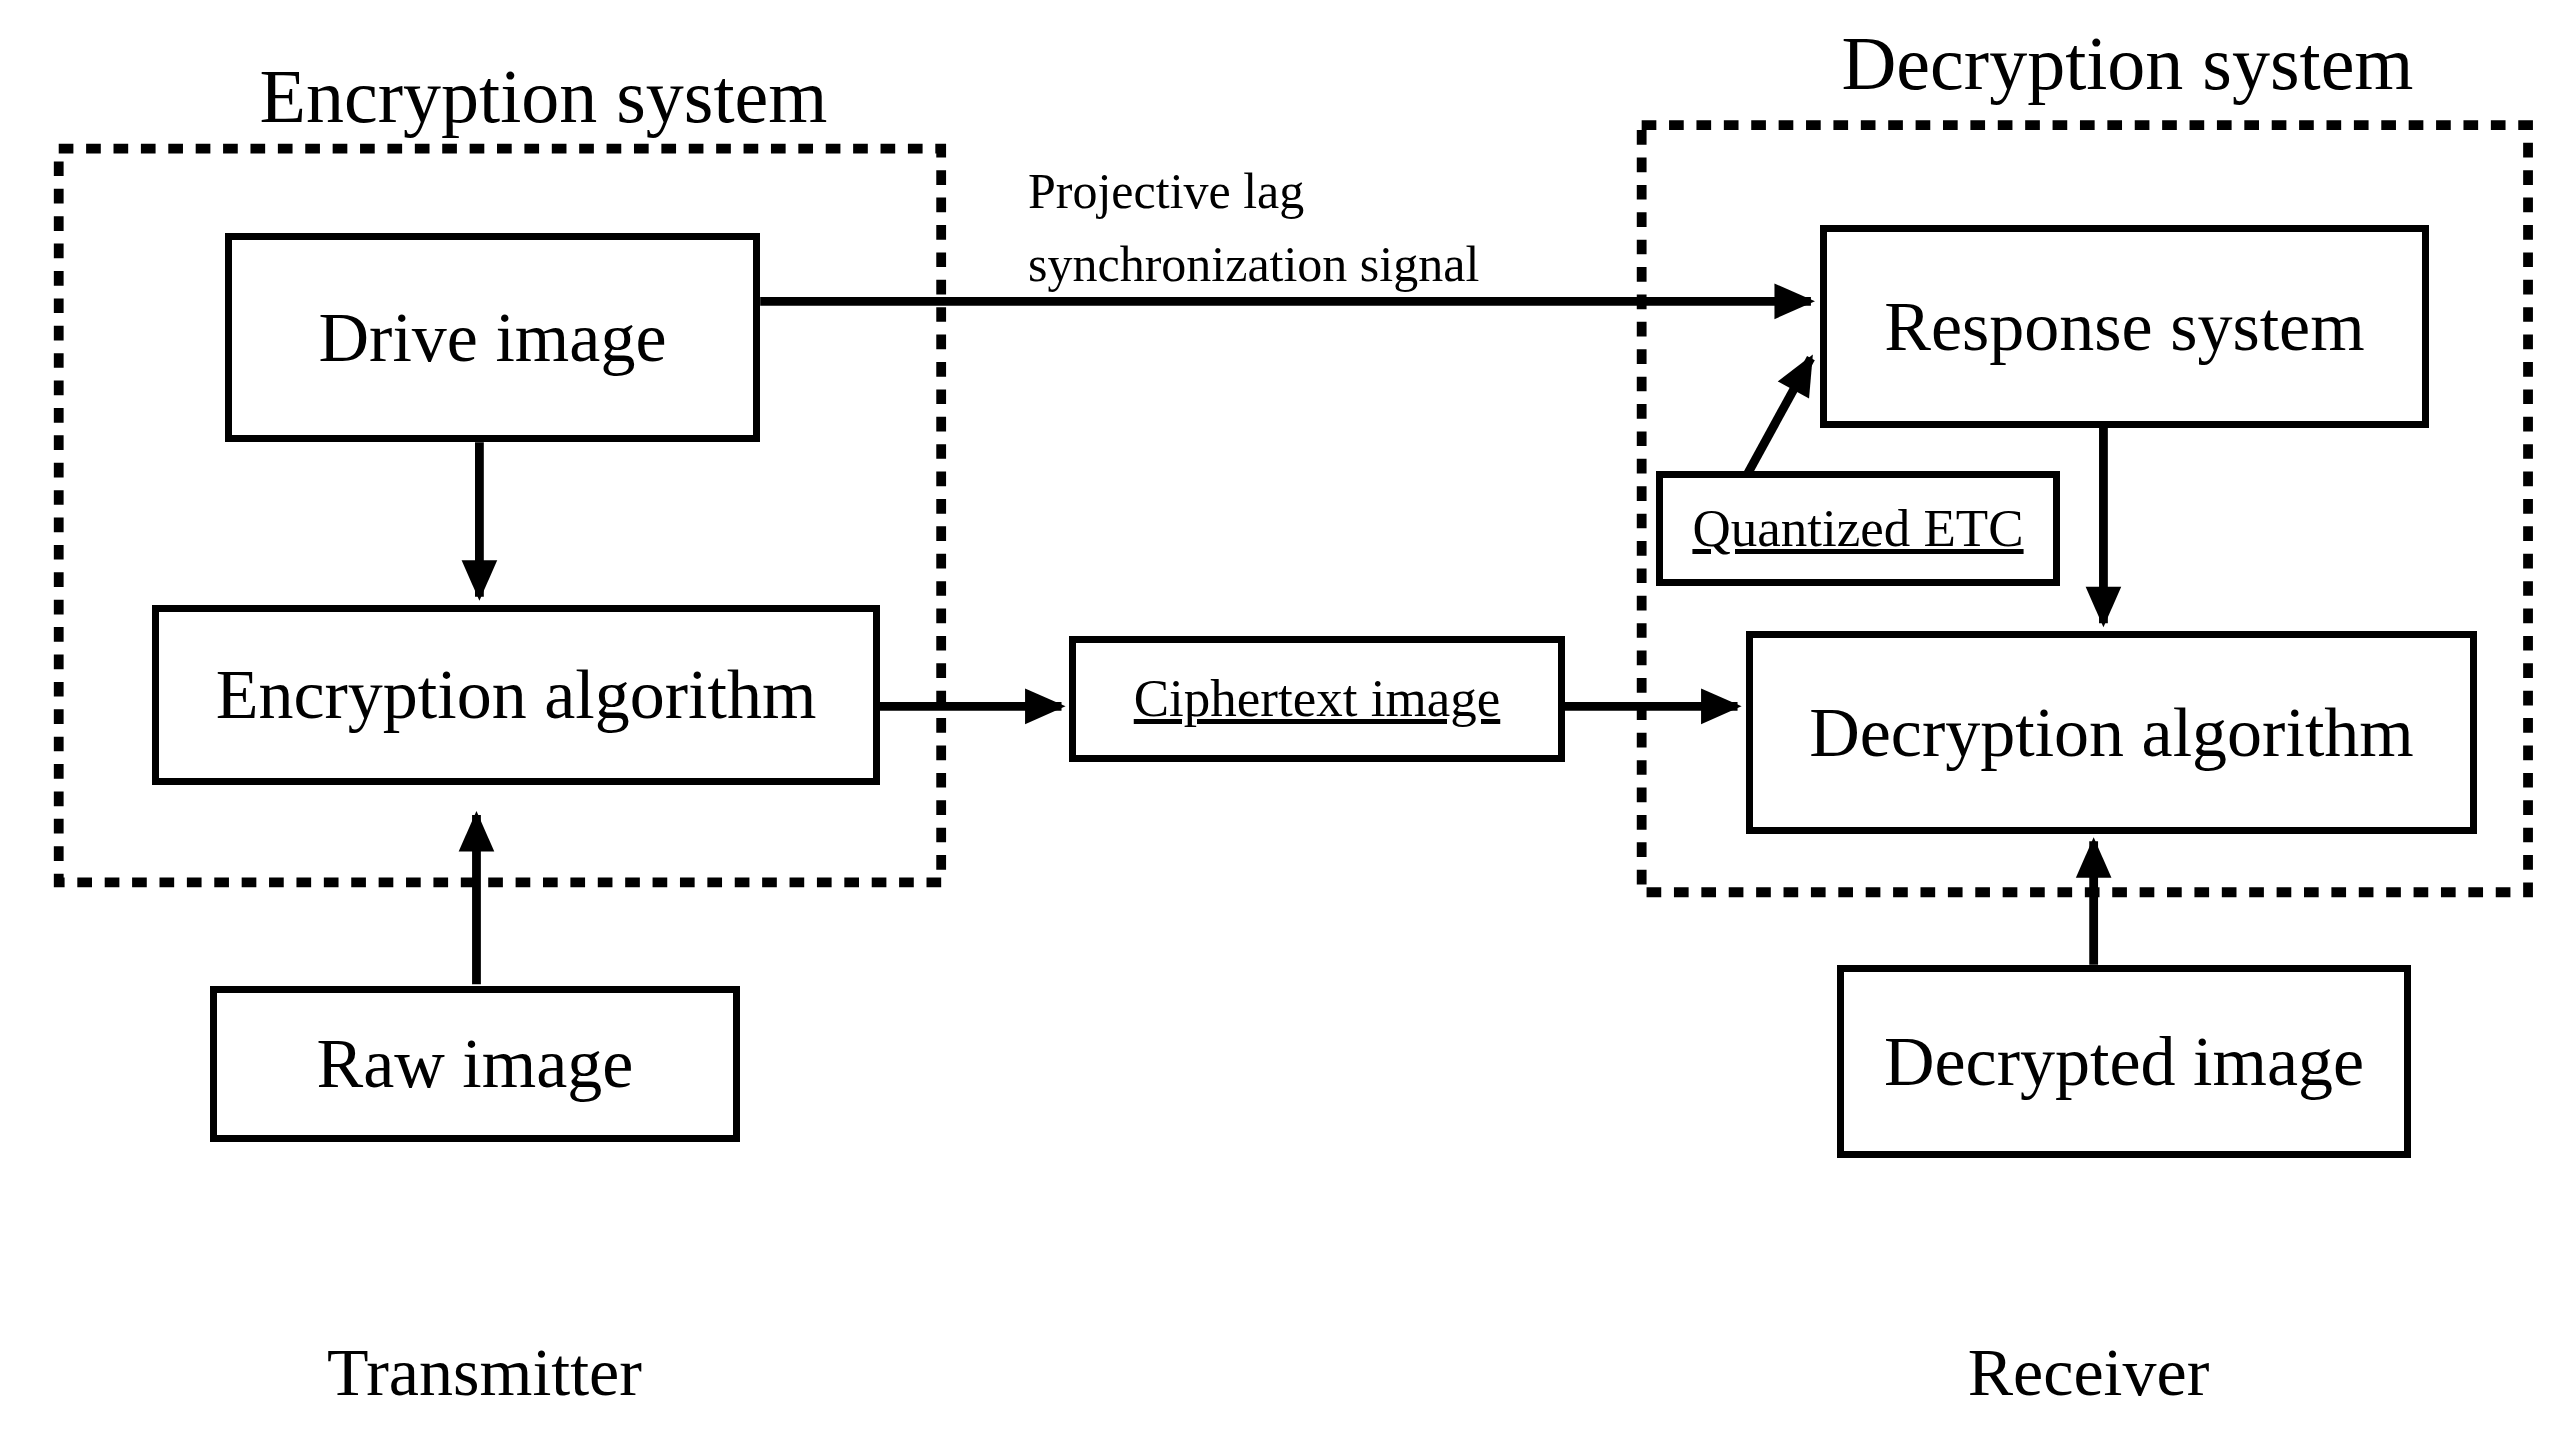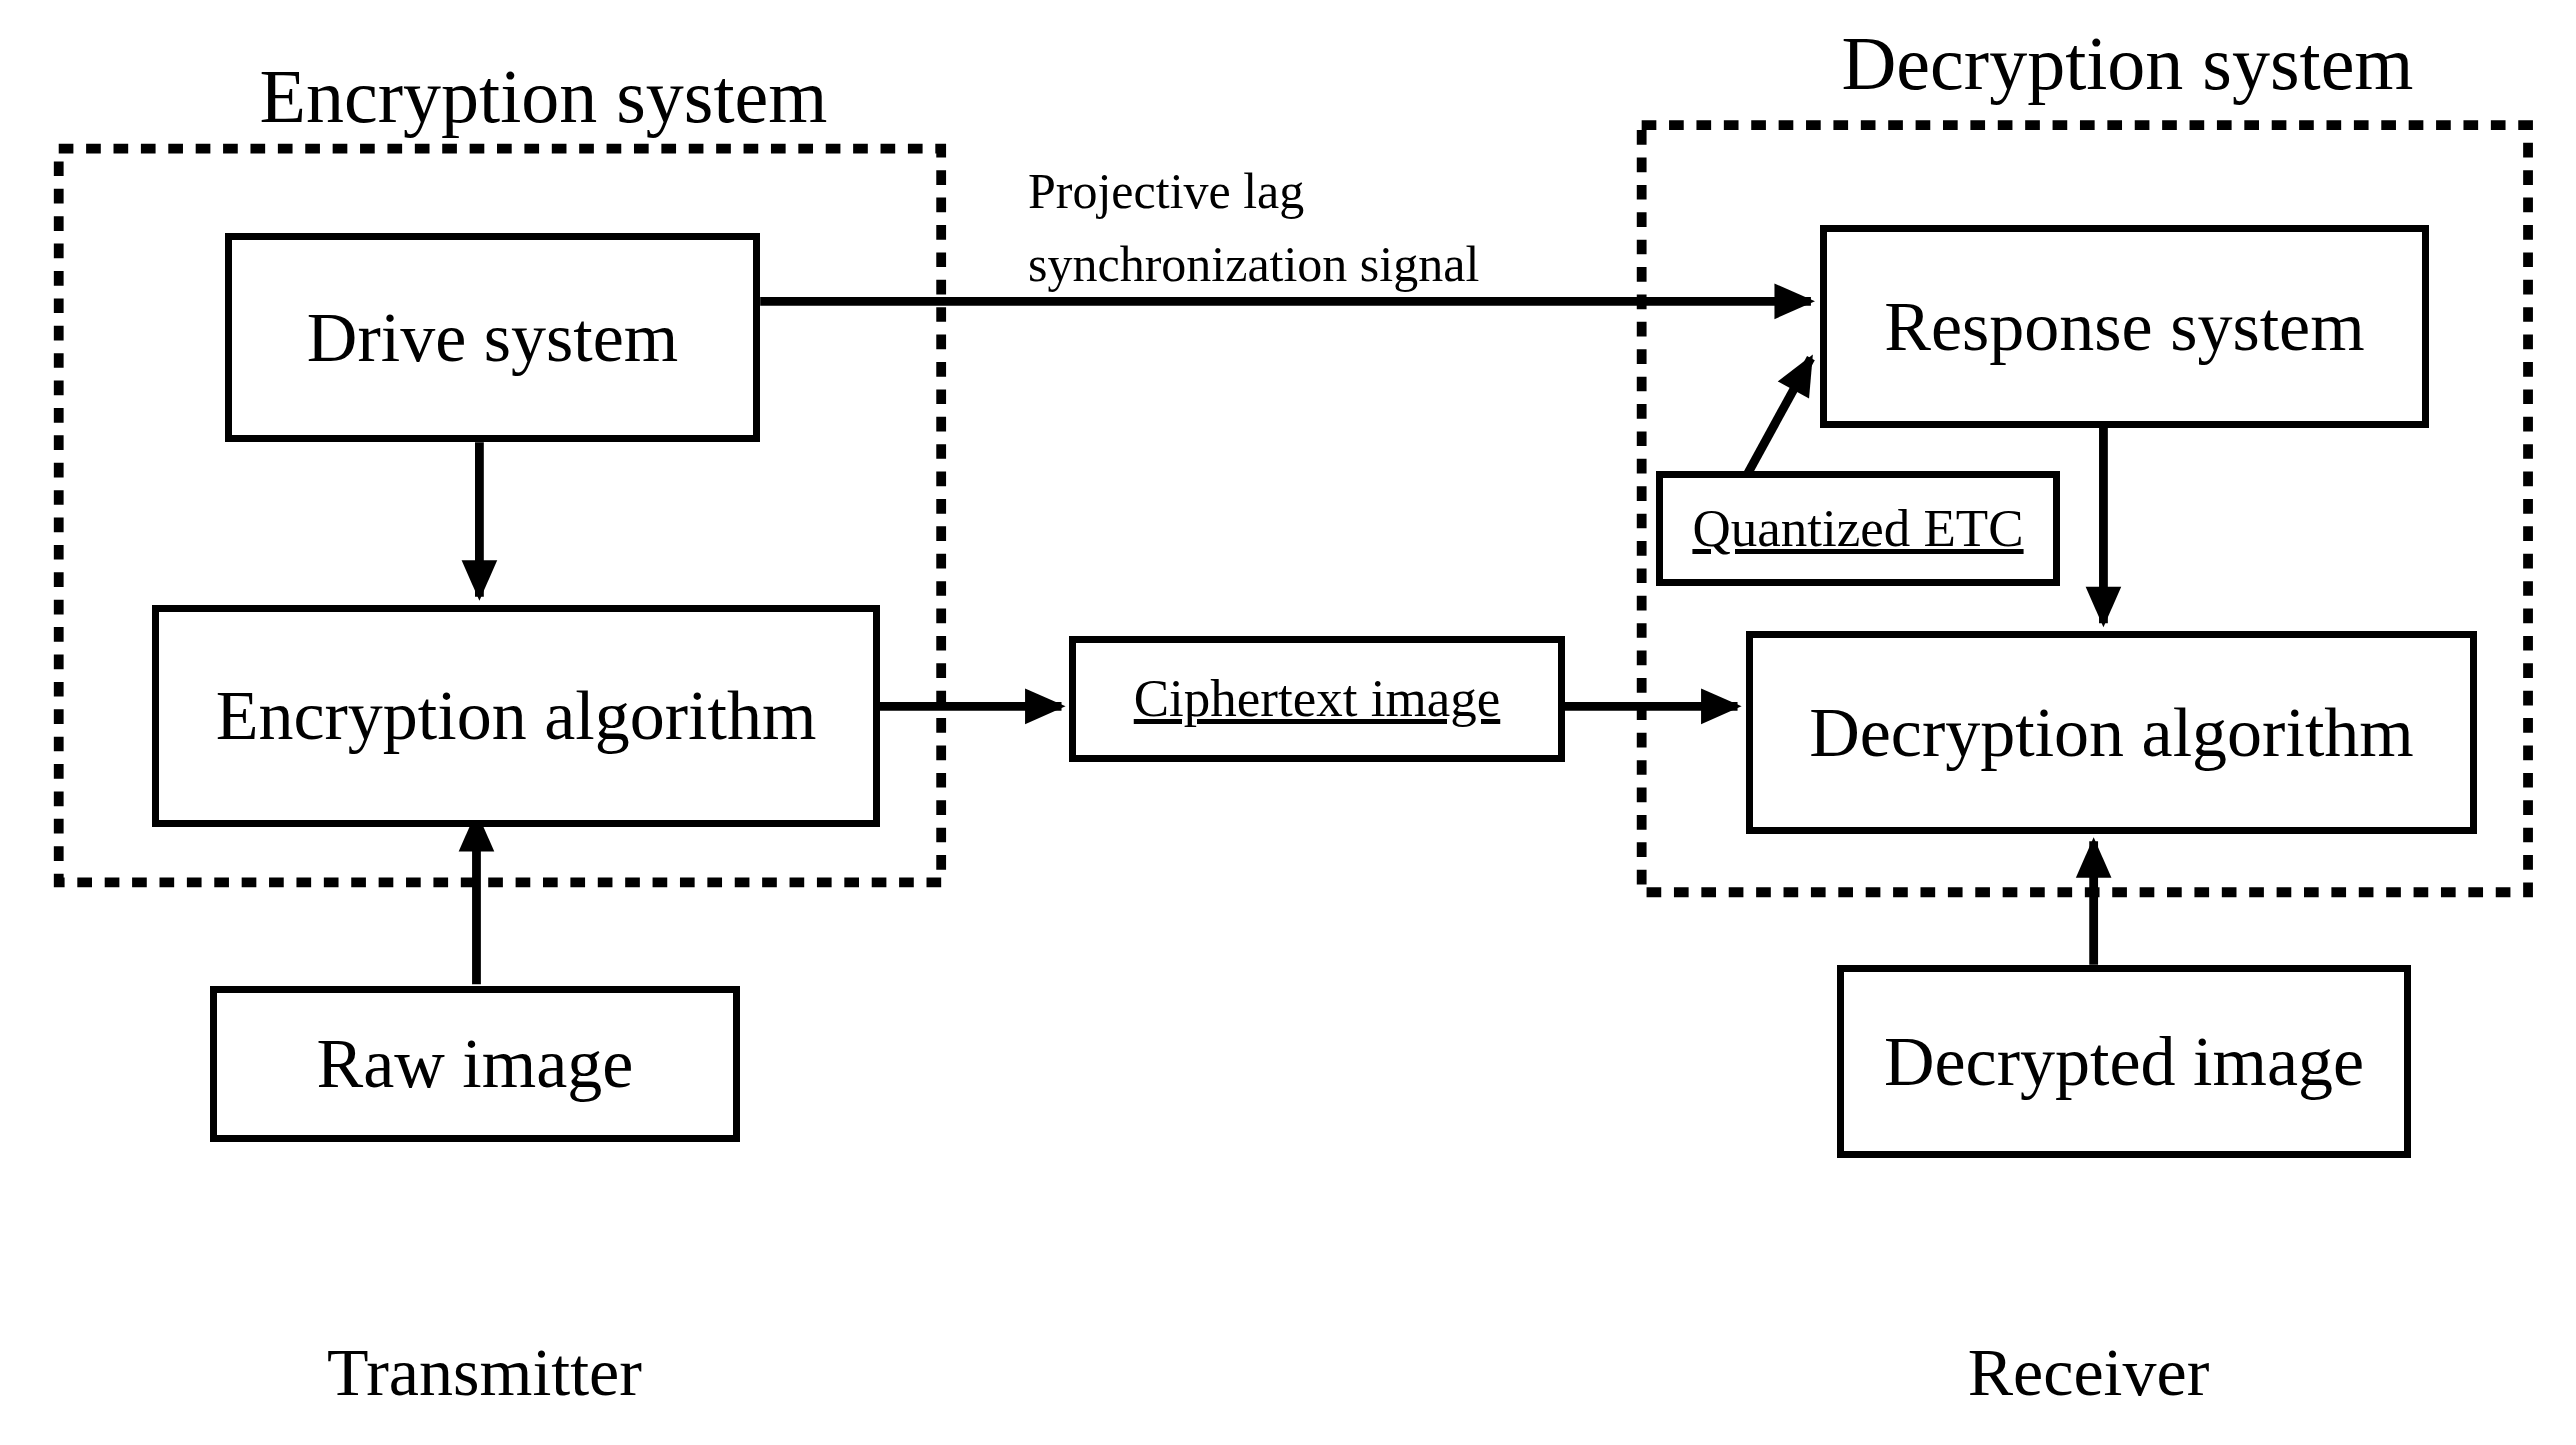--- a/index.html
+++ b/index.html
@@ -43,21 +43,21 @@
     display: flex;
     align-items: center;
     justify-content: center;
     text-align: center;
     white-space: nowrap;
   }
   .box .lbl { font-size: 70px; line-height: 1.05; }
   .box.small .lbl { font-size: 53px; text-decoration: underline; }
 
   .box.drive       { left: 225px;  top: 233px;  width: 535px; height: 209px; }
-  .box.encalgo     { left: 152px;  top: 605px;  width: 728px; height: 222px; }
+  .box.encalgo     { left: 152px;  top: 605px;  width: 728px; height: 180px; }
   .box.rawimg      { left: 210px;  top: 986px; width: 530px; height: 156px; }
   .box.cipher      { left: 1069px; top: 636px;  width: 496px; height: 126px; }
   .box.response    { left: 1820px; top: 225px;  width: 609px; height: 203px; }
   .box.qetc        { left: 1656px; top: 471px;  width: 404px; height: 115px; }
   .box.decalgo     { left: 1746px; top: 631px;  width: 731px; height: 203px; }
   .box.decimg      { left: 1837px; top: 965px;  width: 574px; height: 193px; }
 
   .signal-label {
     position: absolute;
     z-index: 3;
@@ -102,21 +102,21 @@
       <line x1="2150" y1="437" x2="2150" y2="637" marker-end="url(#ah)"></line>
       <line x1="1782" y1="492" x2="1851" y2="366" marker-end="url(#ah)"></line>
       <line x1="2140" y1="986" x2="2140" y2="860" marker-end="url(#ah)"></line>
     </g>
   </svg>
 
   <div class="title enc">Encryption system</div>
   <div class="title dec">Decryption system</div>
 
   <div class="box drive">
-    <span class="lbl">Drive system</span>
+    <span class="lbl">Drive image</span>
   </div>
   <div class="box encalgo">
     <span class="lbl">Encryption algorithm</span>
   </div>
   <div class="box rawimg">
     <span class="lbl">Raw image</span>
   </div>
 
   <div class="box small cipher">
     <span class="lbl">Ciphertext image</span>

